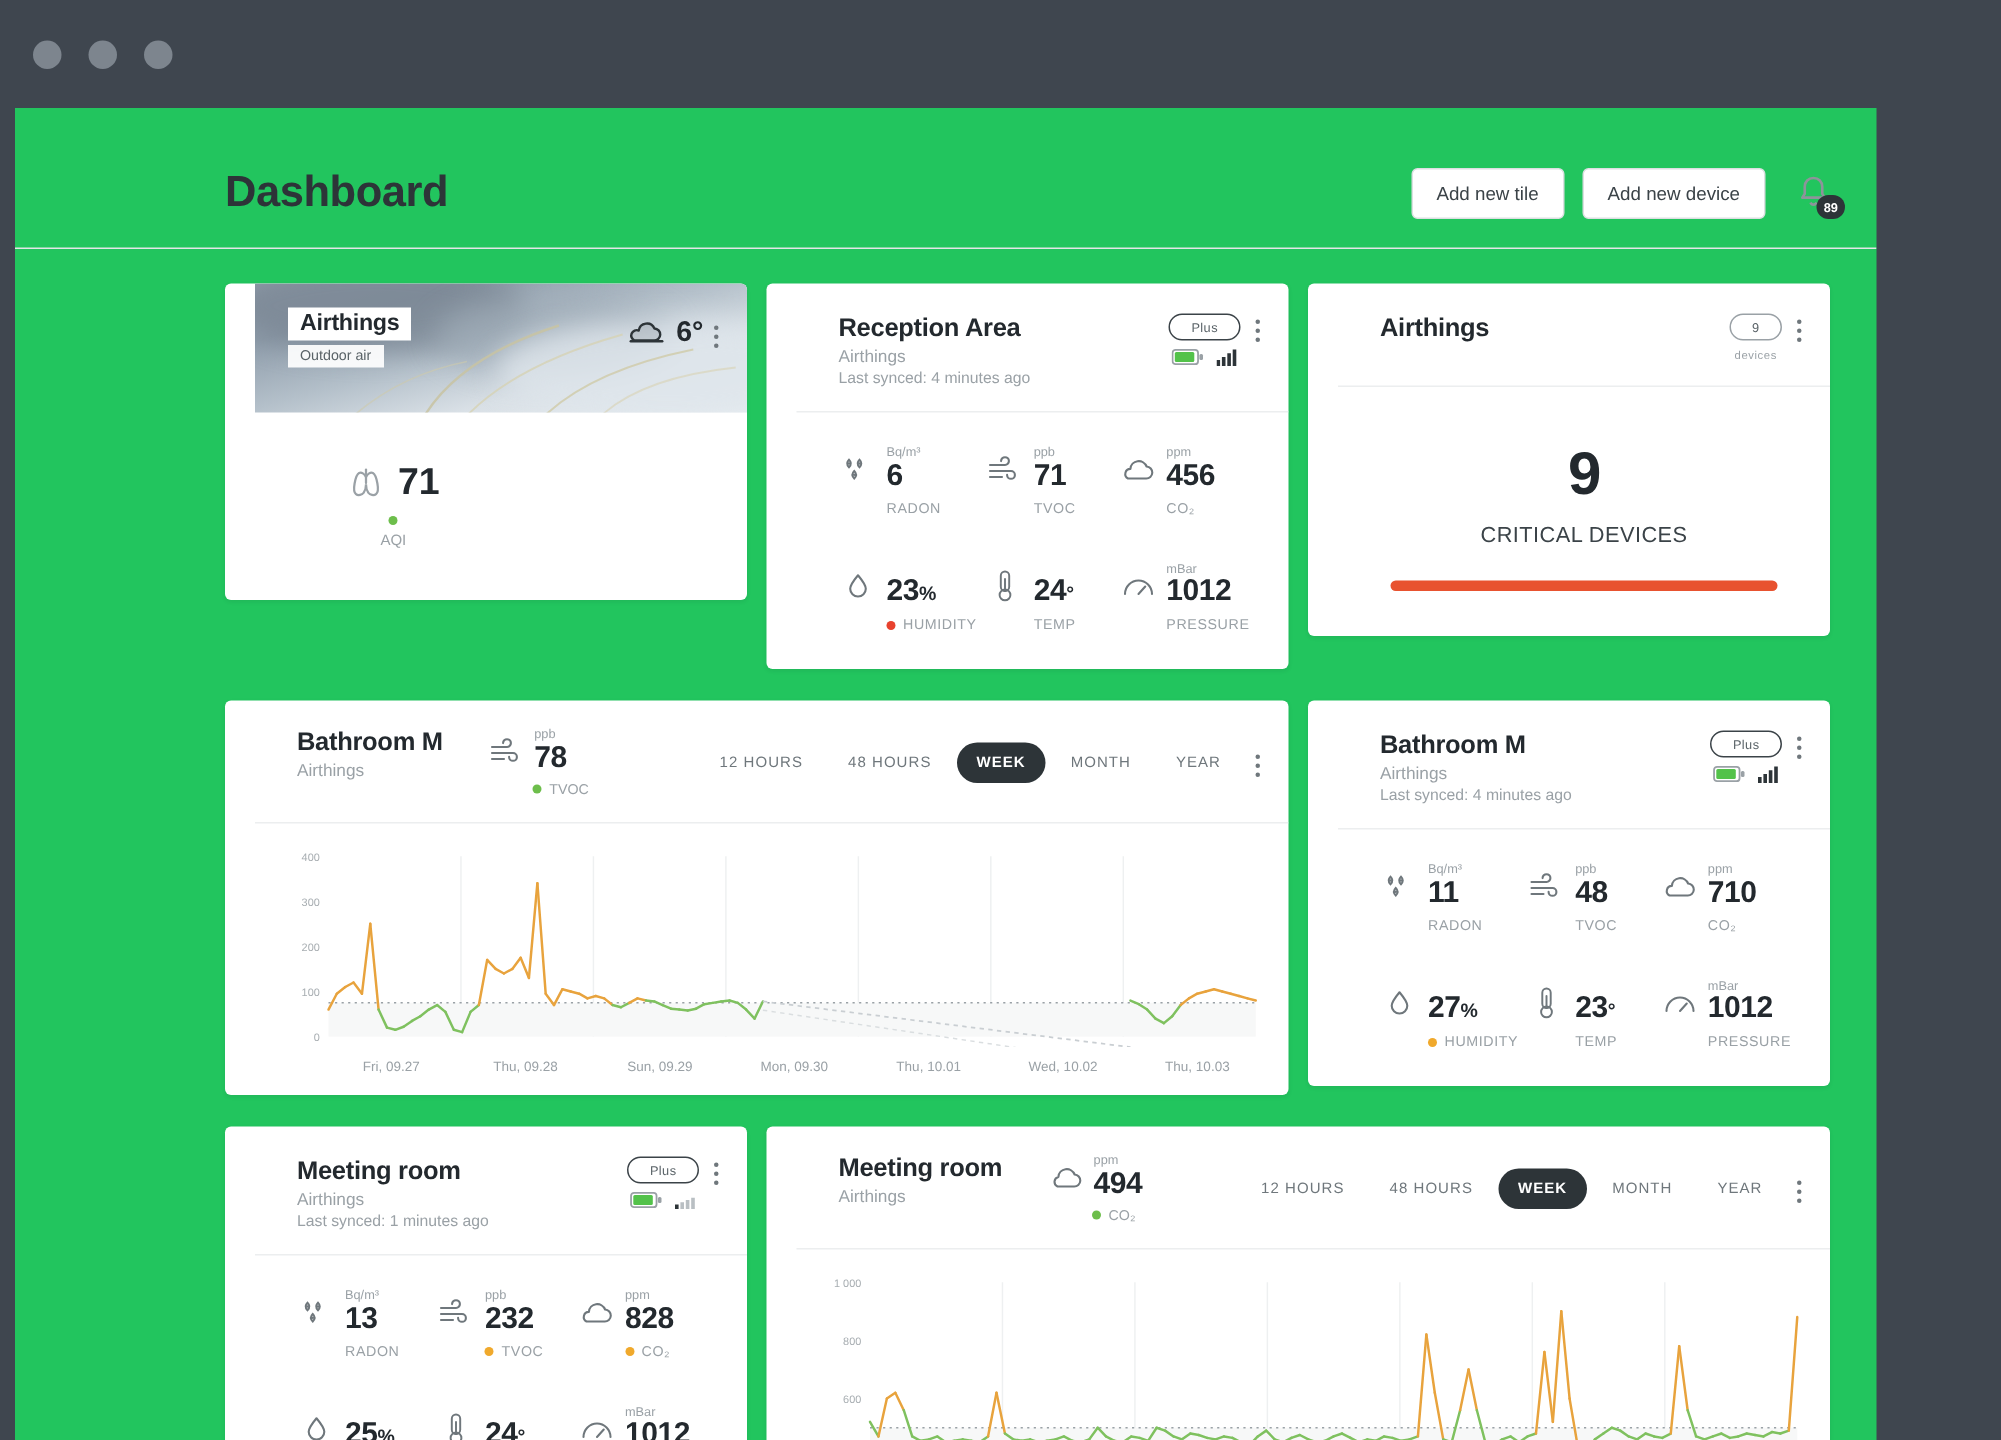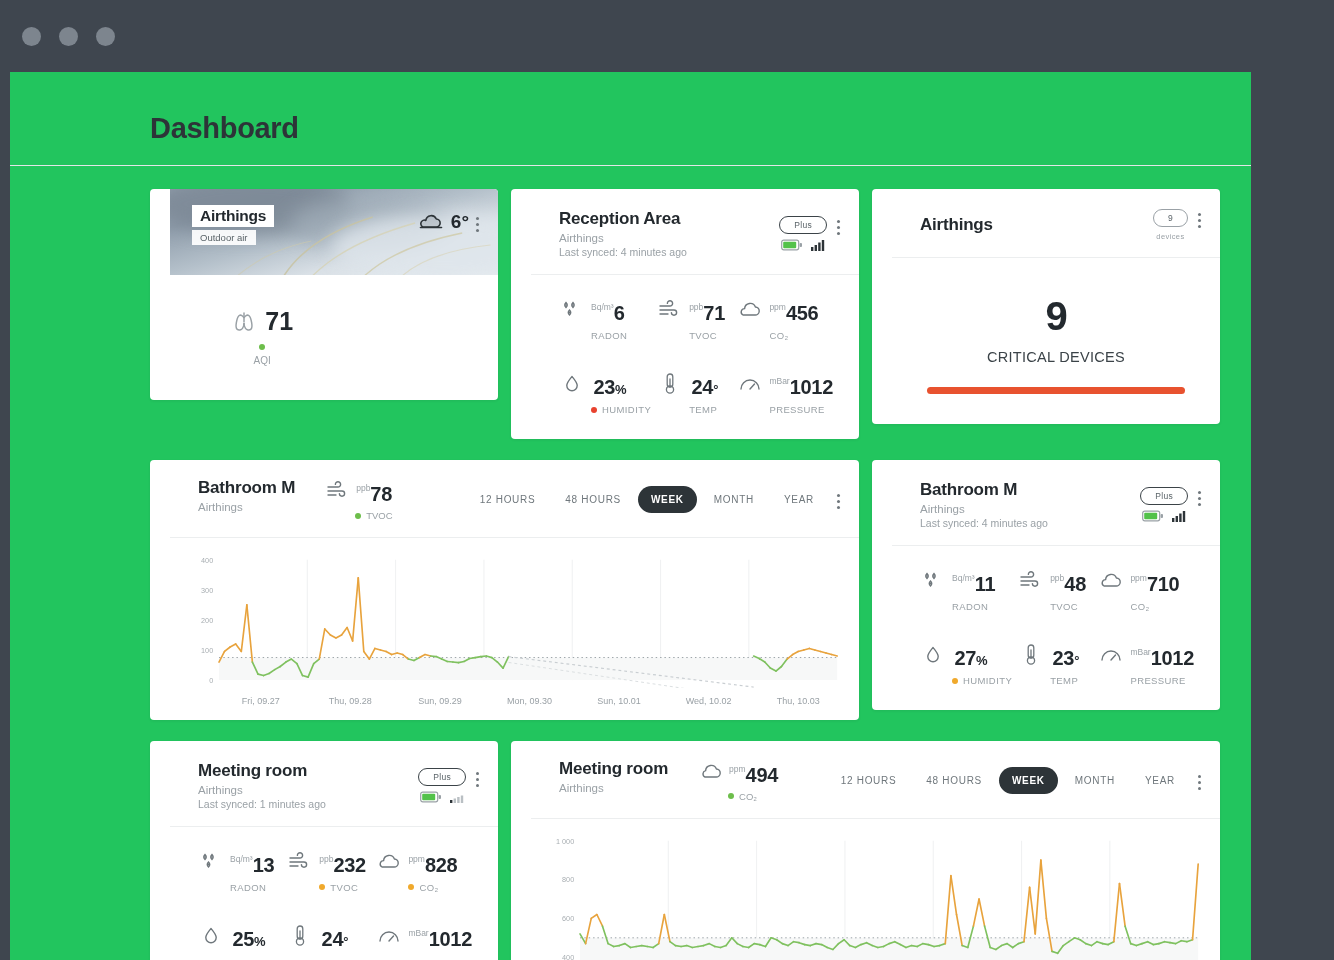--- a/index.html
+++ b/index.html
@@ -75,21 +75,21 @@
     border-radius: 4px;
     box-shadow: 0 1px 3px rgba(20,30,40,0.08);
     overflow: hidden;
     padding-left: 20px;
   }
   .w-small { width: 348px; flex: 0 0 348px; }
   .w-wide  { width: 709px; flex: 0 0 709px; }
 
   
   .card-head {
-    display: flex; align-items: center; justify-content: space-between;
+    display: flex; align-items: flex-start; justify-content: space-between;
     padding: 20px 18px 16px 28px;
     border-bottom: 1px solid #eceeef;
   }
   .dev-name { font-size: 17px; font-weight: bold; color: #23292e; letter-spacing: -0.2px; }
   .dev-sub  { font-size: 11.5px; color: #9aa1a6; margin-top: 3px; }
   .dev-sync { font-size: 10.5px; color: #9aa1a6; margin-top: 2px; }
   .head-right { display: flex; align-items: flex-start; gap: 10px; }
   .status-col { display: flex; flex-direction: column; align-items: center; gap: 5px; }
   .plus-pill {
     border: 1.4px solid #3b4348; border-radius: 11px;
@@ -109,21 +109,21 @@
 
   
   .metrics {
     padding: 22px 26px 24px 28px;
     display: grid; grid-template-columns: 1fr 1fr 1fr;
     row-gap: 30px; column-gap: 6px;
   }
   .metric { display: flex; flex-direction: column; }
   .metric-top { display: flex; align-items: flex-end; gap: 6px; }
   .m-icon { width: 26px; height: 26px; flex: 0 0 26px; display: flex; align-items: center; justify-content: center; }
-  .m-valwrap { display: flex; flex-direction: row; }
+  .m-valwrap { display: flex; flex-direction: column; }
   .m-unit { font-size: 8.5px; color: #9aa1a6; line-height: 1; margin-bottom: 1px; }
   .m-val  { font-size: 20px; font-weight: bold; color: #23292e; line-height: 1; letter-spacing: -0.3px; }
   .m-val .suffix { font-size: 13px; }
   .m-label { display: flex; align-items: center; gap: 5px; font-size: 9.5px; color: #9aa1a6; margin-top: 7px; margin-left: 32px; letter-spacing: .4px; }
   .sdot { width: 6px; height: 6px; border-radius: 50%; flex: 0 0 6px; }
 
   
   .weather-banner {
     position: relative; height: 86px;
     background:
@@ -196,20 +196,31 @@
       <span class="dot"></span>
       <span class="dot"></span>
       <span class="dot"></span>
     </div>
   </div>
 
   <div class="window-body">
 
     <div class="page-header">
       <div class="page-title">Dashboard</div>
+      <div class="header-actions">
+        <button class="pill-btn">Add new tile</button>
+        <button class="pill-btn">Add new device</button>
+        <div class="bell-wrap">
+          <svg width="28" height="28" viewBox="0 0 24 24" fill="none" stroke="#8d949a" stroke-width="1.5">
+            <path d="M12 4c-3 0-5 2.2-5 5v4l-1.4 2.2h12.8L17 13V9c0-2.8-2-5-5-5z" stroke-linejoin="round"></path>
+            <path d="M10.3 18a1.8 1.8 0 0 0 3.4 0"></path>
+          </svg>
+          <span class="bell-badge">89</span>
+        </div>
+      </div>
     </div>
 
     <div class="grid">
 
       <div class="row">
 
         <div class="card w-small">
           <div class="weather-banner">
             <span class="cloudA"></span>
             <span class="cloudB"></span>
@@ -552,21 +563,21 @@
                 <line x1="665.3" y1="105.7" x2="671.0" y2="107.2" stroke="#e8a33d" stroke-width="1.7" stroke-linecap="round"></line>
                 <line x1="332.4144144144144" y1="107.82" x2="584.918918918919" y2="139.2" stroke="#c9ced2" stroke-width="1.2" stroke-dasharray="3 3"></line>
                 <line x1="332.4144144144144" y1="113.82" x2="584.918918918919" y2="151.2" stroke="#dadee0" stroke-width="1" stroke-dasharray="3 3"></line>
               </svg>
           </div>
           <div class="xaxis" id="xaxis1">
               <span class="xtick">Fri, 09.27</span>
               <span class="xtick">Thu, 09.28</span>
               <span class="xtick">Sun, 09.29</span>
               <span class="xtick">Mon, 09.30</span>
-              <span class="xtick">Sun, 10.01</span>
+              <span class="xtick">Thu, 10.01</span>
               <span class="xtick">Wed, 10.02</span>
               <span class="xtick">Thu, 10.03</span>
             </div>
         </div>
 
         <div class="card w-small">
           <div class="card-head">
             <div>
               <div class="dev-name">Bathroom M</div>
               <div class="dev-sub">Airthings</div>

